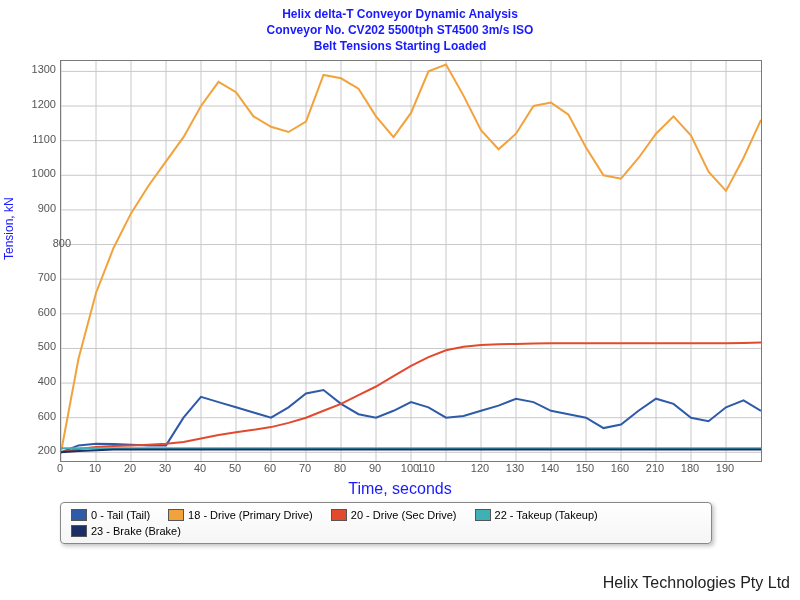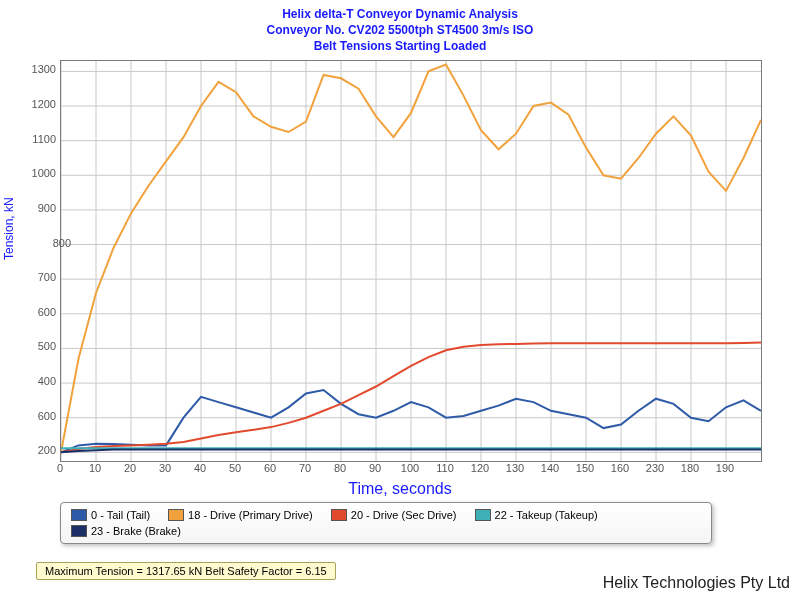--- a/index.html
+++ b/index.html
@@ -82,27 +82,27 @@
       <span class="tick-x" style="left: 95px;">10</span>
       <span class="tick-x" style="left: 130px;">20</span>
       <span class="tick-x" style="left: 165px;">30</span>
       <span class="tick-x" style="left: 200px;">40</span>
       <span class="tick-x" style="left: 235px;">50</span>
       <span class="tick-x" style="left: 270px;">60</span>
       <span class="tick-x" style="left: 305px;">70</span>
       <span class="tick-x" style="left: 340px;">80</span>
       <span class="tick-x" style="left: 375px;">90</span>
       <span class="tick-x" style="left: 410px;">100</span>
-      <span class="tick-x" style="left: 445px; text-align: center;">110</span>
+      <span class="tick-x" style="left: 426px; text-align: center;">110</span>
       <span class="tick-x" style="left: 480px;">120</span>
       <span class="tick-x" style="left: 515px;">130</span>
       <span class="tick-x" style="left: 550px;">140</span>
       <span class="tick-x" style="left: 585px;">150</span>
       <span class="tick-x" style="left: 620px;">160</span>
-      <span class="tick-x" style="left: 655px;">230</span>
+      <span class="tick-x" style="left: 655px;">210</span>
       <span class="tick-x" style="left: 690px;">180</span>
       <span class="tick-x" style="left: 725px;">190</span>
     </div>
   <div id="ytick-layer">
       <span class="tick-y" style="left: 8px; top: 444.342px;">200</span>
       <span class="tick-y" style="left: 8px; top: 409.71px;">600</span>
       <span class="tick-y" style="left: 8px; top: 375.078px;">400</span>
       <span class="tick-y" style="left: 8px; top: 340.446px;">500</span>
       <span class="tick-y" style="left: 8px; top: 305.814px;">600</span>
       <span class="tick-y" style="left: 8px; top: 271.182px;">700</span>
@@ -132,15 +132,14 @@
           <span class="swatch" style="background: rgb(63, 176, 181);"></span>
           <span>22 - Takeup (Takeup)</span>
         </span>
         <span class="legend-item">
           <span class="swatch" style="background: rgb(27, 47, 102);"></span>
           <span>23 - Brake (Brake)</span>
         </span>
       </div>
   </div>
 
-  <div class="maxnote">Maximum Tension = 1317.65 kN Belt Safety Factor = 6.15</div>
   <div class="footer">Helix Technologies Pty Ltd</div>
 </div>
 
 </body></html>

